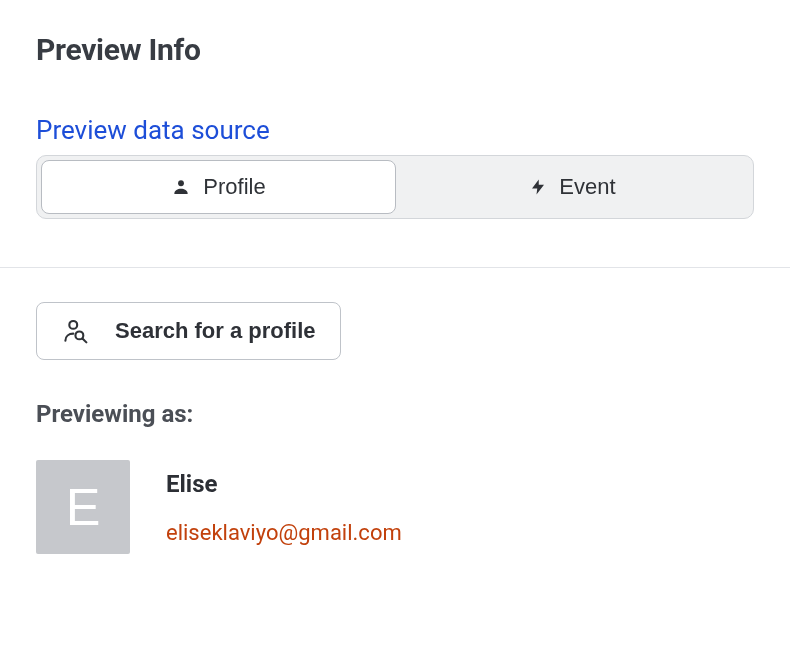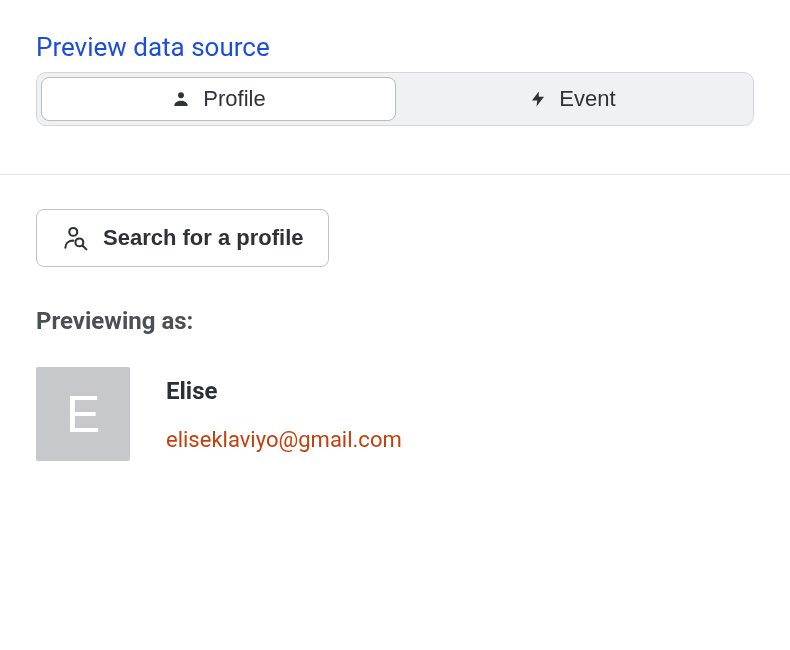--- a/index.html
+++ b/index.html
@@ -31,21 +31,21 @@
       margin-bottom: 10px;
       font-weight: 400;
     }
     .segmented-control {
       display: flex;
       background: #f0f1f2;
       border: 1px solid #d3d6da;
       border-radius: 10px;
       padding: 4px;
       width: 100%;
-      height: 54px;
+      height: 64px;
     }
     .segment {
       flex: 1;
       display: flex;
       align-items: center;
       justify-content: center;
       gap: 12px;
       font-size: 22px;
       font-weight: 500;
       color: #2f3237;
@@ -67,21 +67,21 @@
       border: none;
       border-top: 1px solid #e2e4e8;
       margin-top: 48px;
       width: 790px;
       margin-left: -36px;
     }
     .search-btn {
       margin-top: 34px;
       display: inline-flex;
       align-items: center;
-      gap: 14px;
+      gap: 26px;
       border: 1px solid #bfc3c9;
       background: #fff;
       border-radius: 8px;
       padding: 14px 24px;
       font-size: 22px;
       font-weight: 700;
       color: #2e3137;
       cursor: pointer;
     }
     .previewing-label {
@@ -122,20 +122,21 @@
     .profile-email {
       font-size: 22px;
       color: #c2410c;
       font-weight: 400;
     }
   </style>
 </head>
 <body>
 
 <div class="container">
+  <h1 class="page-title">Preview Info</h1>
 
   <div class="section-label">Preview data source</div>
 
   <div class="segmented-control">
     <button class="segment active">
       <span class="icon-inline">
         <svg width="20" height="20" viewBox="0 0 24 24" fill="#2f3237">
           <circle cx="12" cy="7.5" r="3.5"></circle>
           <path d="M4 20c0-4 4-6 8-6s8 2 8 6v0.5H4V20z"></path>
         </svg>

